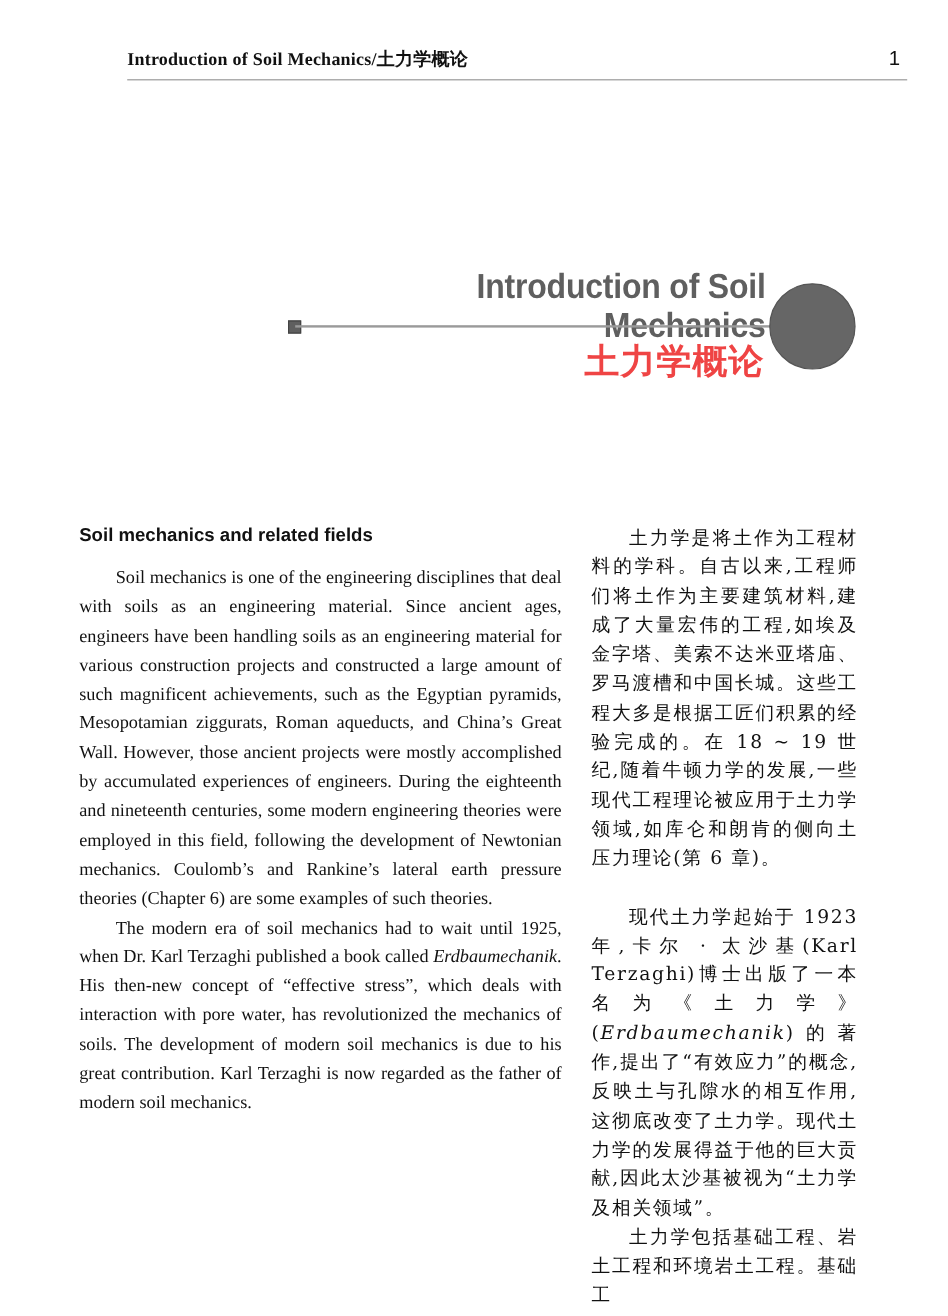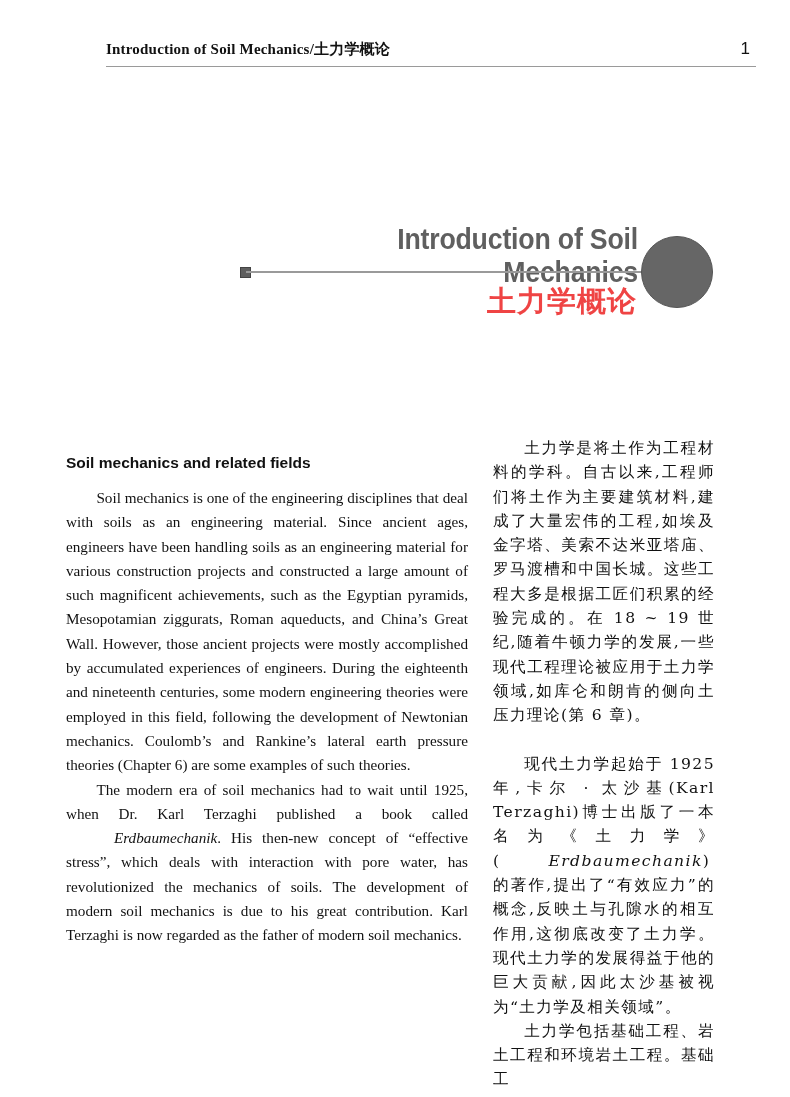--- a/index.html
+++ b/index.html
@@ -45,29 +45,29 @@
 
     .col-en {
       position: absolute; left: 66px; top: 436px; width: 402px;
       font-family: "Liberation Serif", serif; font-size: 15.2px; line-height: 24.3px; color: #111;
     }
     .col-zh {
       position: absolute; left: 493px; top: 436px; width: 222px;
       font-family: "DejaVu Serif", serif; font-size: 15.6px; line-height: 24.3px; color: #111;
     }
     .section-heading-en {
-      font-family: "Liberation Sans", sans-serif; font-size: 15.5px; margin: 16px 0 12px 0; height: 22px; line-height: 22px;
+      font-family: "Liberation Sans", sans-serif; font-size: 15.5px; margin: 0 0 12px 0; height: 22px; line-height: 22px;
     }
     .section-heading-zh {
       font-family: "DejaVu Sans", sans-serif; font-size: 15.5px; margin: 0 0 12px 0; height: 22px; line-height: 22px;
     }
     .para { margin: 0; text-align: justify; text-indent: 2em; }
     .para-gap { height: 24px; }
     .col-zh .para { letter-spacing: 1.4px; }
-    em { font-style: italic; margin-left: 48px; }
+    em { font-style: italic; }
   </style>
 </head>
 <body>
 
 <header class="running-header">
   <span class="running-title">Introduction of Soil Mechanics/土力学概论</span>
   <span class="page-number">1</span>
 </header>
 
 <section class="chapter-banner">
@@ -81,15 +81,15 @@
 <article class="col-en">
   <h2 class="section-heading-en">Soil mechanics and related fields</h2>
   <p class="para">Soil mechanics is one of the engineering disciplines that deal with soils as an engineering material. Since ancient ages, engineers have been handling soils as an engineering material for various construction projects and constructed a large amount of such magnificent achievements, such as the Egyptian pyramids, Mesopotamian ziggurats, Roman aqueducts, and China’s Great Wall. However, those ancient projects were mostly accomplished by accumulated experiences of engineers. During the eighteenth and nineteenth centuries, some modern engineering theories were employed in this field, following the development of Newtonian mechanics. Coulomb’s and Rankine’s lateral earth pressure theories (Chapter 6) are some examples of such theories.</p>
   <p class="para"><span>The modern era of soil mechanics had to wait until 1925, when Dr. Karl Terzaghi published a book called </span><em>Erdbaumechanik</em><span>. His then-new concept of “effective stress”, which deals with interaction with pore water, has revolutionized the mechanics of soils. The development of modern soil mechanics is due to his great contribution. Karl Terzaghi is now regarded as the father of modern soil mechanics.</span></p>
   <div class="para-gap"></div>
 </article>
 
 <article class="col-zh">
   <p class="para">土力学是将土作为工程材料的学科。自古以来,工程师们将土作为主要建筑材料,建成了大量宏伟的工程,如埃及金字塔、美索不达米亚塔庙、罗马渡槽和中国长城。这些工程大多是根据工匠们积累的经验完成的。在 18 ~ 19 世纪,随着牛顿力学的发展,一些现代工程理论被应用于土力学领域,如库仑和朗肯的侧向土压力理论(第 6 章)。</p>
   <div class="para-gap"></div>
-  <p class="para"><span>现代土力学起始于 1925 年,卡尔 · 太沙基(Karl Terzaghi)博士出版了一本名为《土力学》(</span><em>Erdbaumechanik</em><span>)的著作,提出了“有效应力”的概念,反映土与孔隙水的相互作用,这彻底改变了土力学。现代土力学的发展得益于他的巨大贡献,因此太沙基被视为“土力学及相关领域”。</span></p>
+  <p class="para"><span>现代土力学起始于 1923 年,卡尔 · 太沙基(Karl Terzaghi)博士出版了一本名为《土力学》(</span><em>Erdbaumechanik</em><span>)的著作,提出了“有效应力”的概念,反映土与孔隙水的相互作用,这彻底改变了土力学。现代土力学的发展得益于他的巨大贡献,因此太沙基被视为“土力学及相关领域”。</span></p>
   <p class="para">土力学包括基础工程、岩土工程和环境岩土工程。基础工</p>
 </article>
 
 </body></html>

